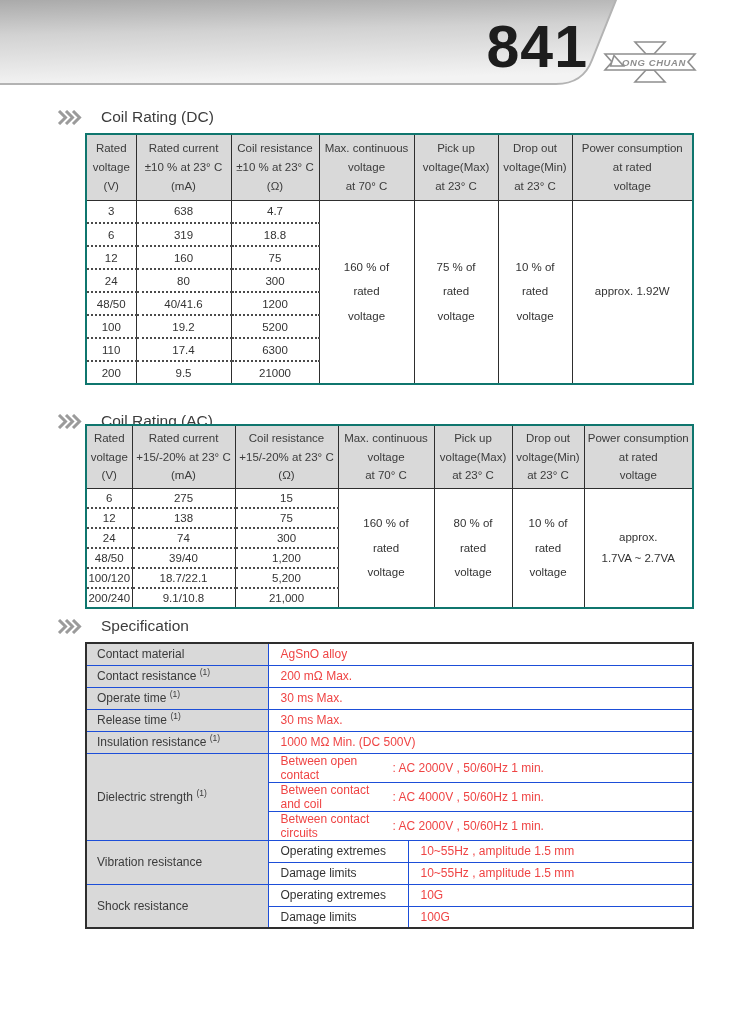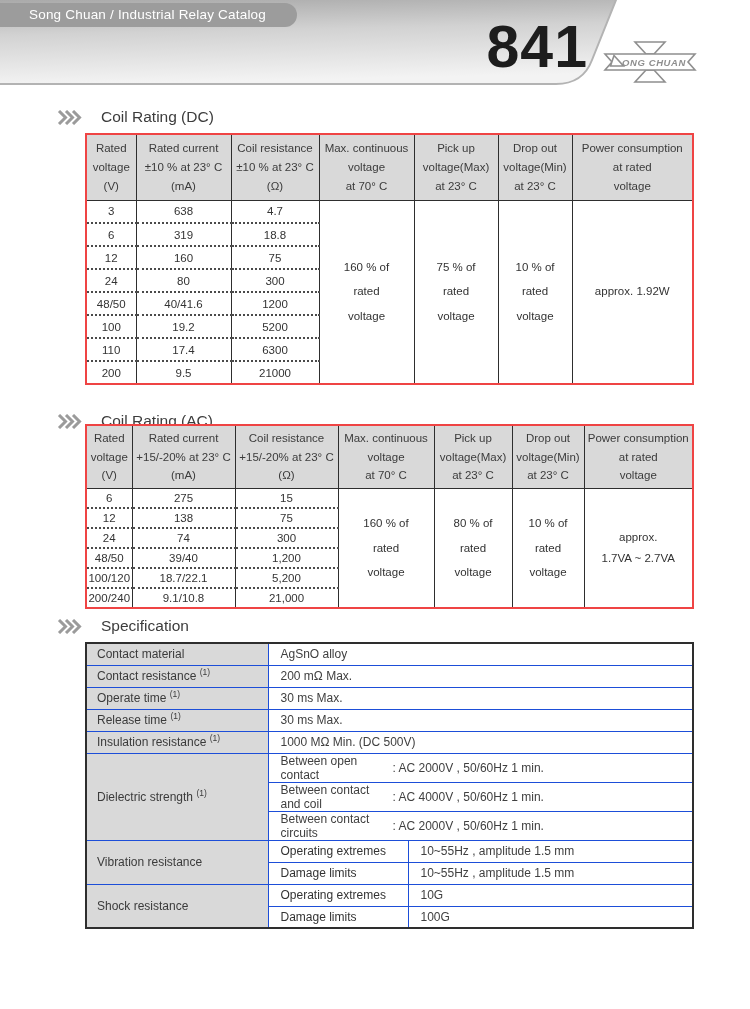--- a/index.html
+++ b/index.html
@@ -30,21 +30,21 @@
 
   
   .section-head {
     position:absolute; left:57px; display:flex; align-items:center; gap:19px;
     font-size:15.5px; color:#3c3c3c;
   }
   .chevrons { flex:none; display:block; }
 
   
   table { border-collapse:collapse; table-layout:fixed; }
-  .coil-table { position:absolute; left:85px; width:607px; border:2px solid #ef4444; background:#fff; }
+  .coil-table { position:absolute; left:85px; width:607px; border:2px solid #0f766e; background:#fff; }
   .coil-table th {
     background:#d9d9d9; border:1px solid #2e2e2e; font-weight:normal;
     font-size:11.5px; color:#3b3b3b; white-space:pre-line; line-height:1.62;
     vertical-align:middle; text-align:center; padding:3px 1px; box-sizing:border-box;
   }
   .dc-table th { height:66px; }
   .ac-table th { height:57px; }
   .coil-table td {
     font-size:11.5px; color:#333; text-align:center; vertical-align:middle;
     padding:0; box-sizing:border-box;
@@ -53,21 +53,21 @@
   .ac-table tbody tr { height:20px; }
   td.dval { border-right:1px solid #2e2e2e; border-bottom:2px dotted #4a4a4a; }
   tr.last td.dval { border-bottom:none; }
   td.mcell { border-right:1px solid #2e2e2e; white-space:pre-line; line-height:2.15; }
   td.mcell.power { border-right:none; line-height:1.8; }
 
   
   .spec-table { position:absolute; left:85px; top:642px; width:607px; border:2px solid #2e2e2e; background:#fff; }
   .spec-table td { border:1px solid #1d4ed8; height:22px; font-size:12px; vertical-align:middle; box-sizing:border-box; }
   .spec-label { background:#d9d9d9; text-align:left; padding:0 4px 0 10px; color:#3b3b3b; }
-  .spec-val  { text-align:left; padding:0 4px 0 12px; color:#404040; }
+  .spec-val  { text-align:left; padding:0 4px 0 12px; color:#ef4444; }
   .sub-cell  { text-align:left; padding:0 4px 0 12px; color:#333; }
   .diel-flex { display:flex; align-items:center; }
   .diel-sub  { width:112px; flex:none; }
   sup { font-size:8.5px; vertical-align:super; line-height:0; }
 </style>
 </head>
 <body>
 
 <div class="page">
 
@@ -75,23 +75,20 @@
     <defs>
       <linearGradient id="bandGrad" x1="0%" y1="0%" x2="14%" y2="100%">
         <stop offset="0%" stop-color="#a3a3a3"></stop>
         <stop offset="45%" stop-color="#d2d2d2"></stop>
         <stop offset="100%" stop-color="#f3f3f3"></stop>
       </linearGradient>
     </defs>
     <path d="M -6 -6 L 617 -6 L 616 0 L 592 60 Q 583 84 556 84 L -6 84 Z" fill="url(#bandGrad)" stroke="#b3b3b3" stroke-width="2"></path>
   </svg>
 
-  <div class="catalog-pill">
-    <span>Song Chuan / Industrial Relay Catalog</span>
-  </div>
 
   <div class="model-number">841</div>
 
   <svg class="brand-logo" width="96" height="44" viewBox="0 0 96 44">
     <polygon points="33,2 63,2 52,14 44,14" fill="#ffffff" stroke="#8f8f8f" stroke-width="1.6"></polygon>
     <polygon points="44,30 52,30 63,42 33,42" fill="#ffffff" stroke="#8f8f8f" stroke-width="1.6"></polygon>
     <path d="M3 14 L93 14 L86 22 L93 30 L3 30 L10 22 Z" fill="#ffffff" stroke="#8f8f8f" stroke-width="1.6"></path>
     <path d="M12 15.5 L21.5 26 L8.5 26 Z" fill="#ffffff" stroke="#8f8f8f" stroke-width="1.6"></path>
     <text x="20" y="25.5">ONG CHUAN</text>
   </svg>

